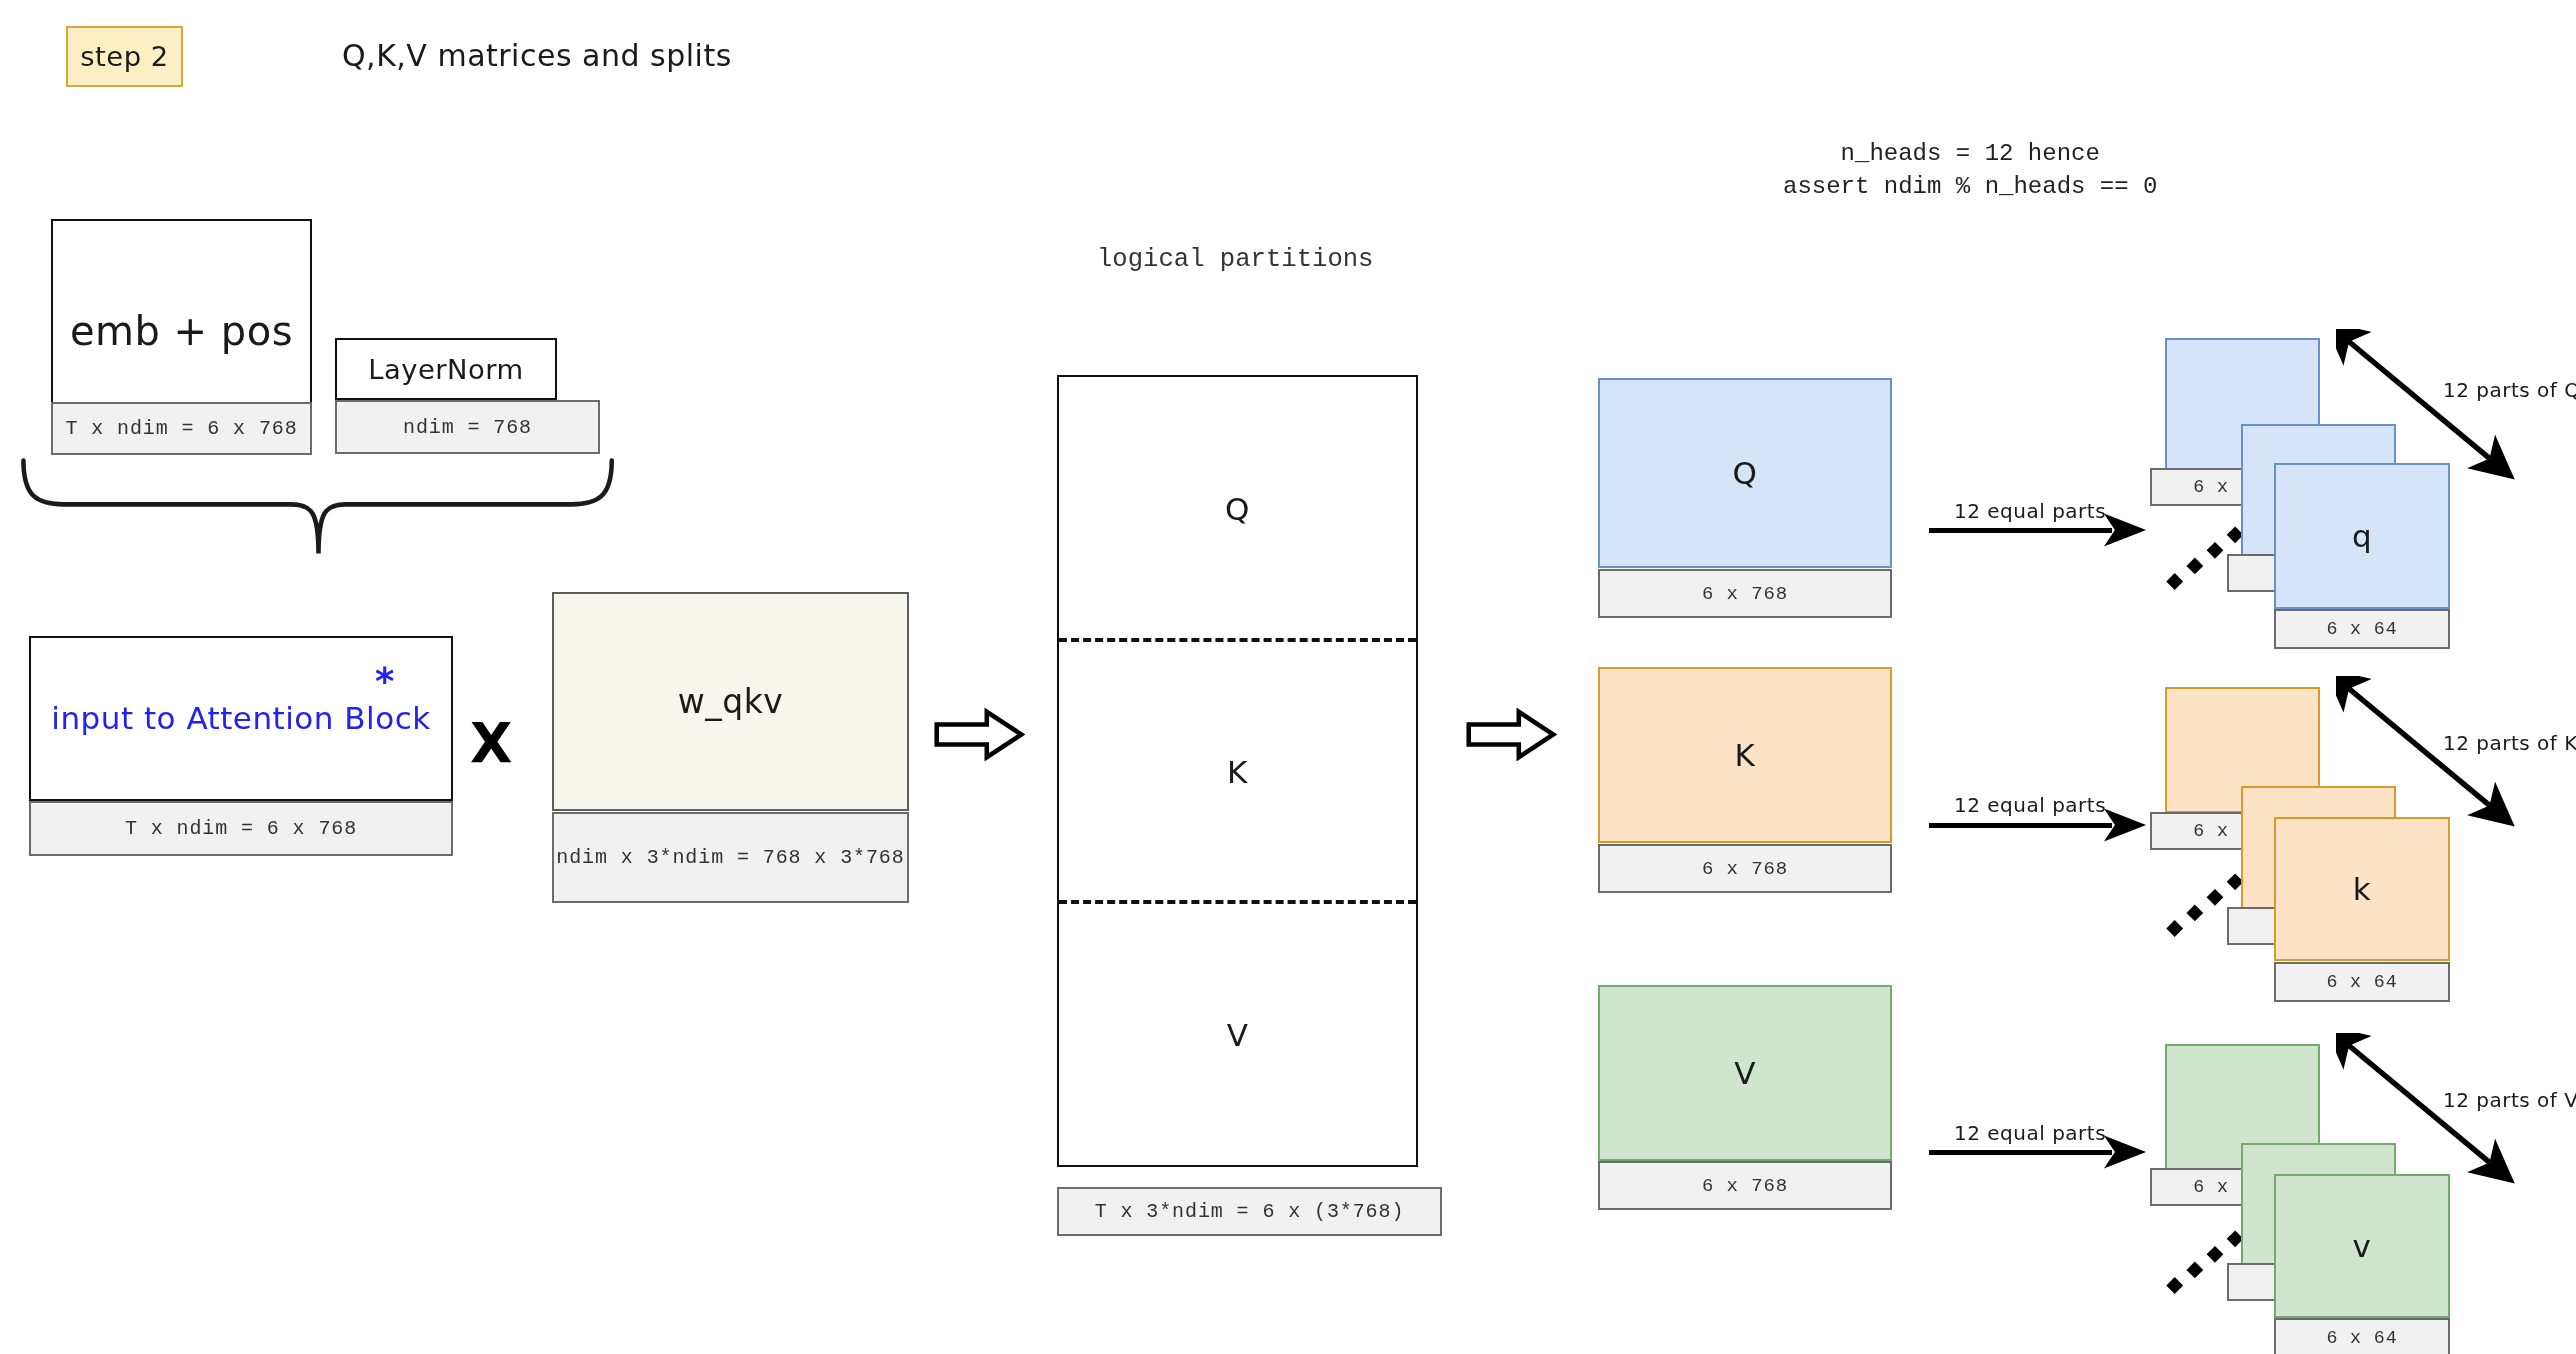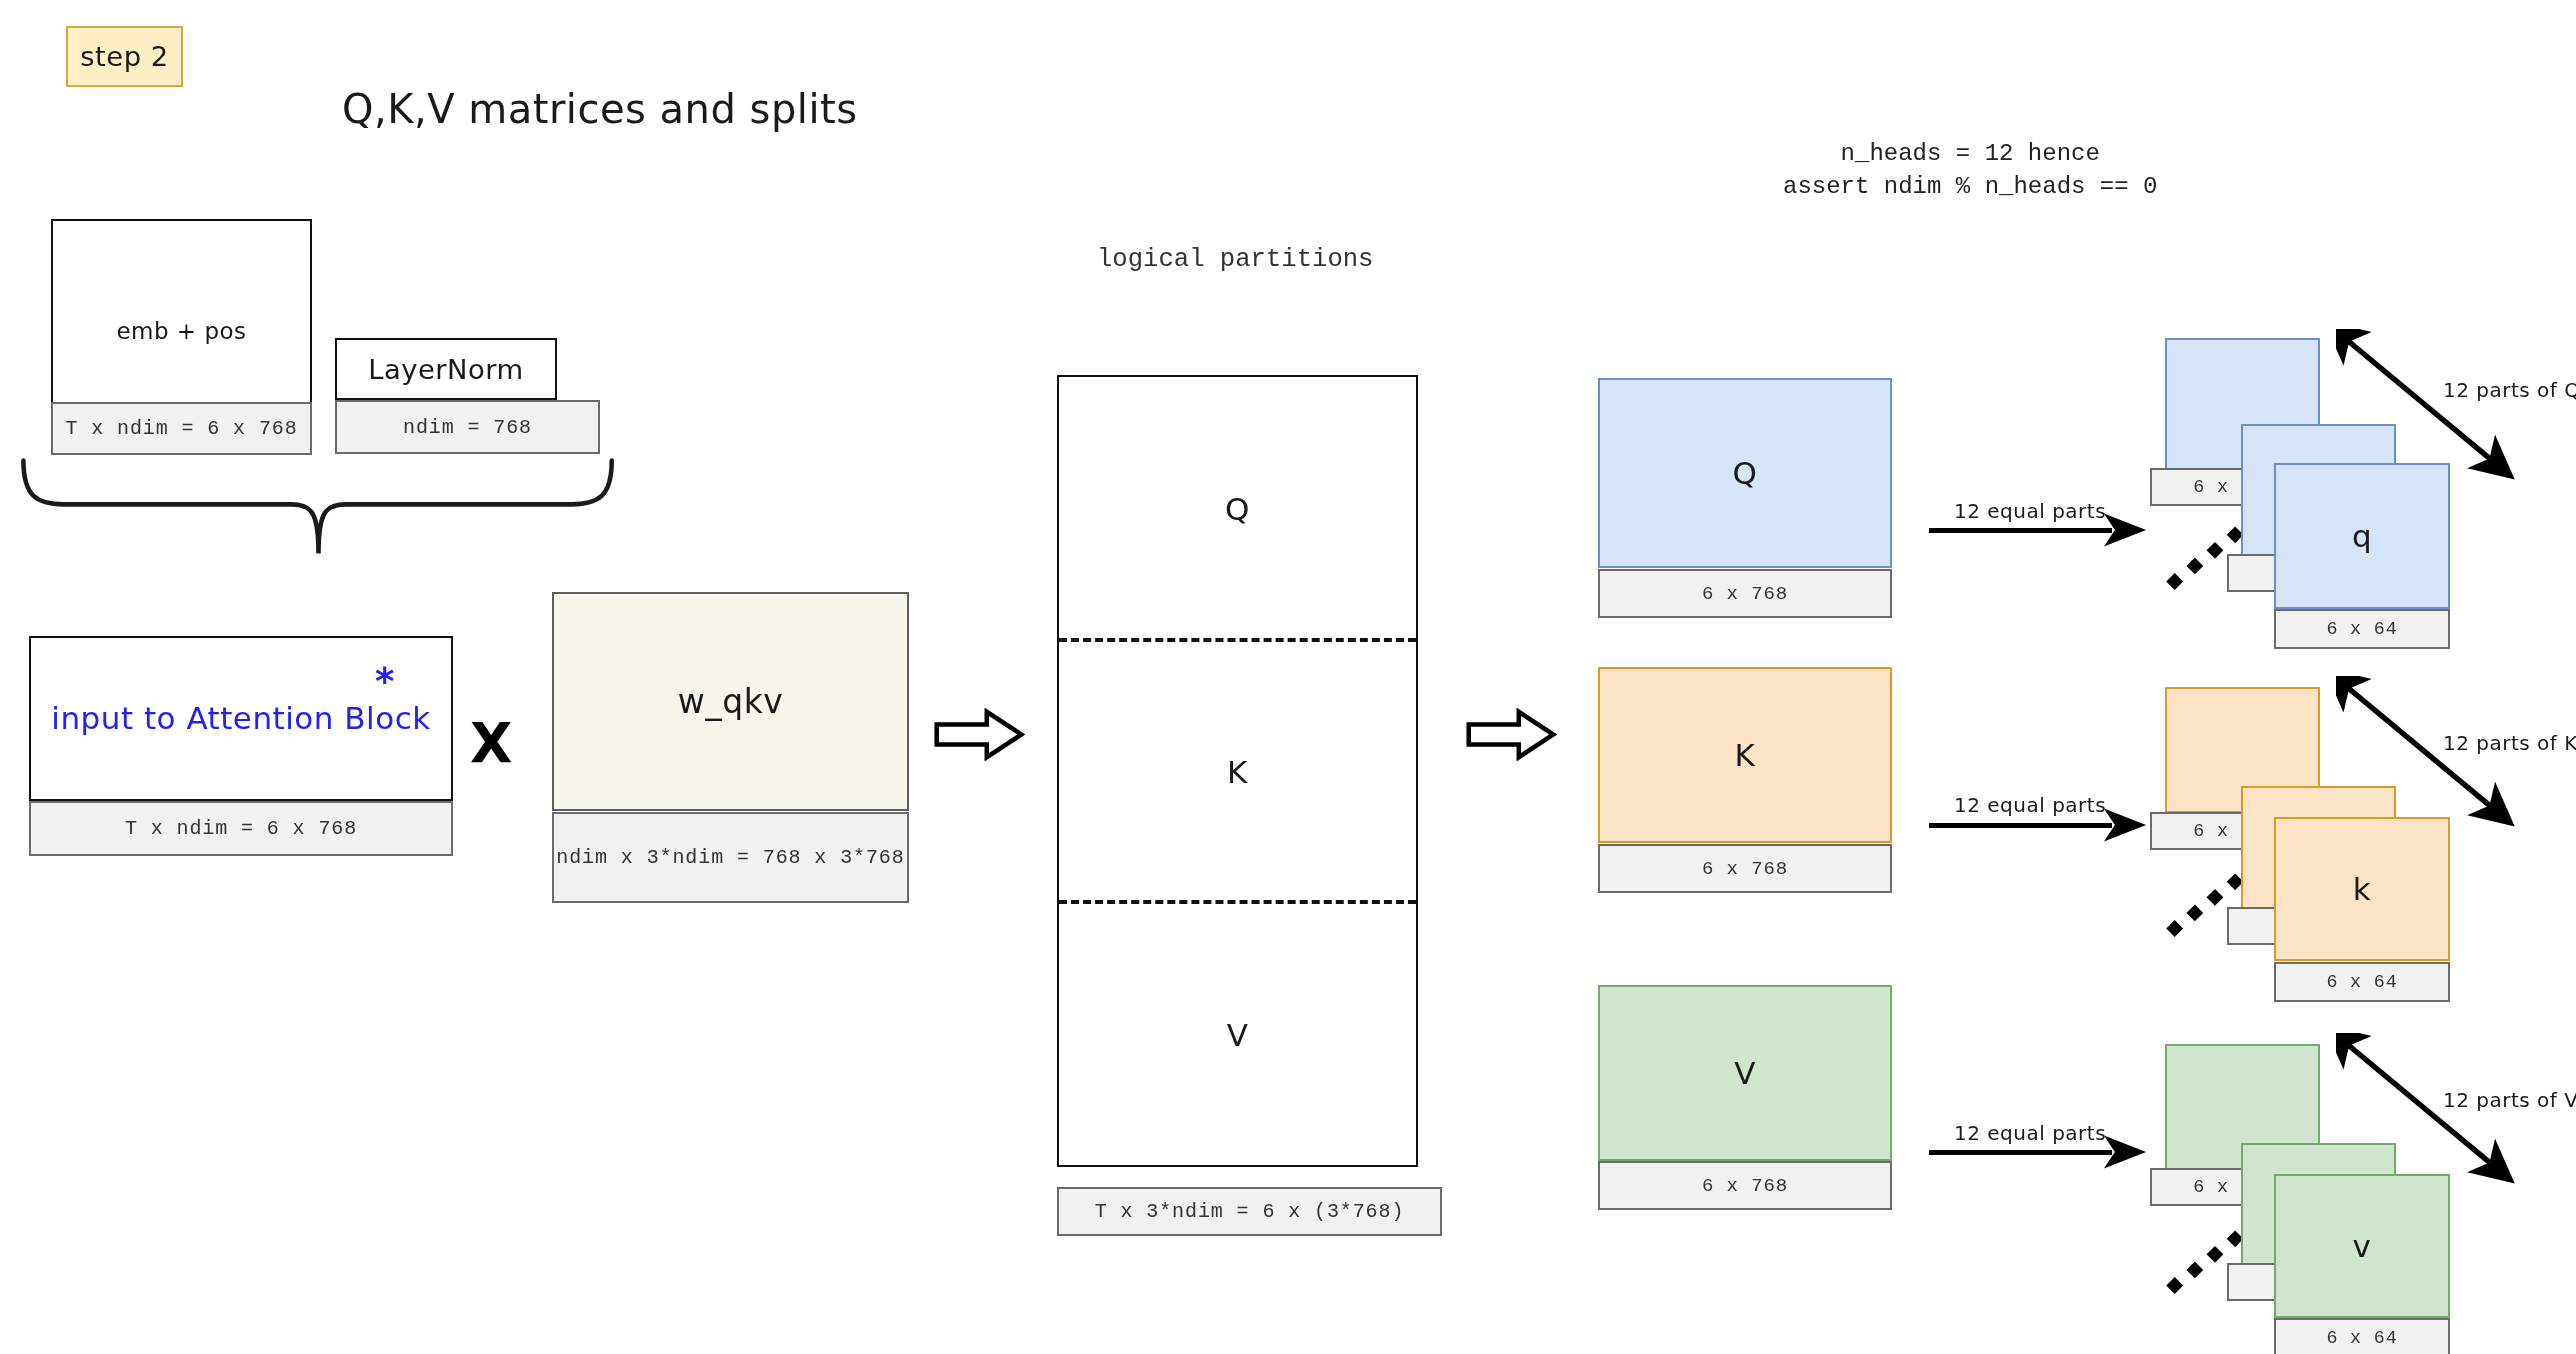--- a/index.html
+++ b/index.html
@@ -35,22 +35,21 @@
   #step-badge {
     left: 66px; top: 25.6px;
     width: 113px; height: 57px;
     background: #fdeec4;
     border: 2.7px solid #d6a73c;
     display: flex; align-items: center; justify-content: center;
     font-size: 27.4px;
   }
   #step-title {
     left: 342px; top: 38px;
-    font-size: 40px;
-    margin-top: 48px;
+    font-size: 30px;
   }
 
   
   #nheads-note {
     left: 1783px; top: 137px;
     font-size: 24px;
     line-height: 1.38;
     text-align: center;
     white-space: pre;
     color: #222;
@@ -72,21 +71,21 @@
     border: 2.7px solid #6b6b6b;
     display: flex;
     align-items: center;
     justify-content: center;
     font-size: 20px;
     letter-spacing: 0.9px;
     white-space: nowrap;
   }
 
   
-  #embpos-box { left: 51px; top: 219px; width: 261px; height: 224px; font-size: 23px; }
+  #embpos-box { left: 51px; top: 219px; width: 261px; height: 224px; font-size: 40px; }
   #embpos-cap { left: 51px; top: 402px; width: 261px; height: 53px; }
 
   
   #ln-box  { left: 335px; top: 338px; width: 222px; height: 62px; font-size: 27.4px; }
   #ln-cap  { left: 335px; top: 400px; width: 265px; height: 54px; }
 
   
   #brace { left: 16.5px; top: 457px; width: 603px; height: 102px; }
 
   

